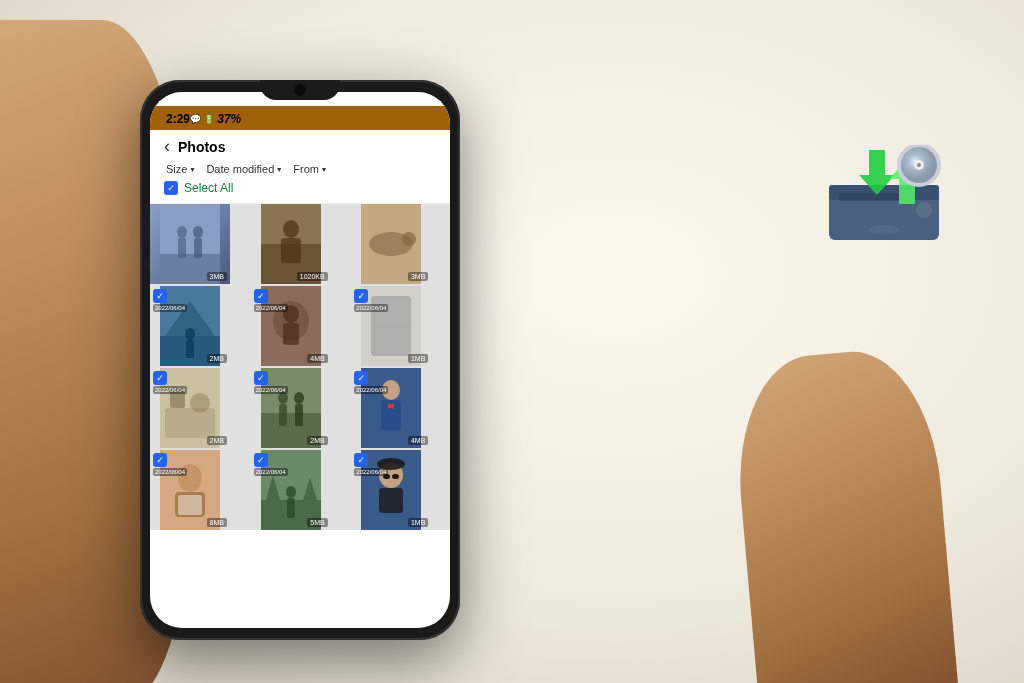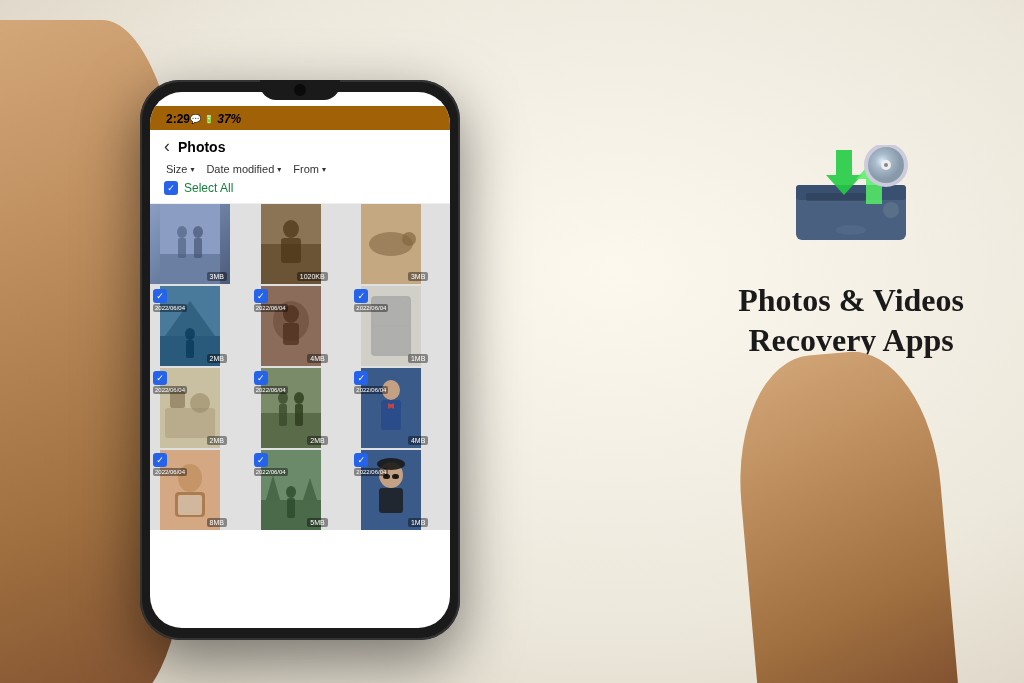--- a/index.html
+++ b/index.html
@@ -520,17 +520,13 @@
       <defs>
         <radialGradient id="cdGrad" cx="40%" cy="40%">
           <stop offset="0%" stop-color="#ddeeff"></stop>
           <stop offset="40%" stop-color="#aabbcc"></stop>
           <stop offset="100%" stop-color="#889aaa"></stop>
         </radialGradient>
       </defs>
     </svg>
   </div>
 
-  <div style="font-size:32px; font-weight:700; color:#1a1a1a; text-align:center; line-height:1.25; font-family: Georgia, serif;">
-    <span>Photos &amp; Videos</span><br>
-    <span>Recovery Apps</span>
-  </div>
 </div>
 
 </body></html>

